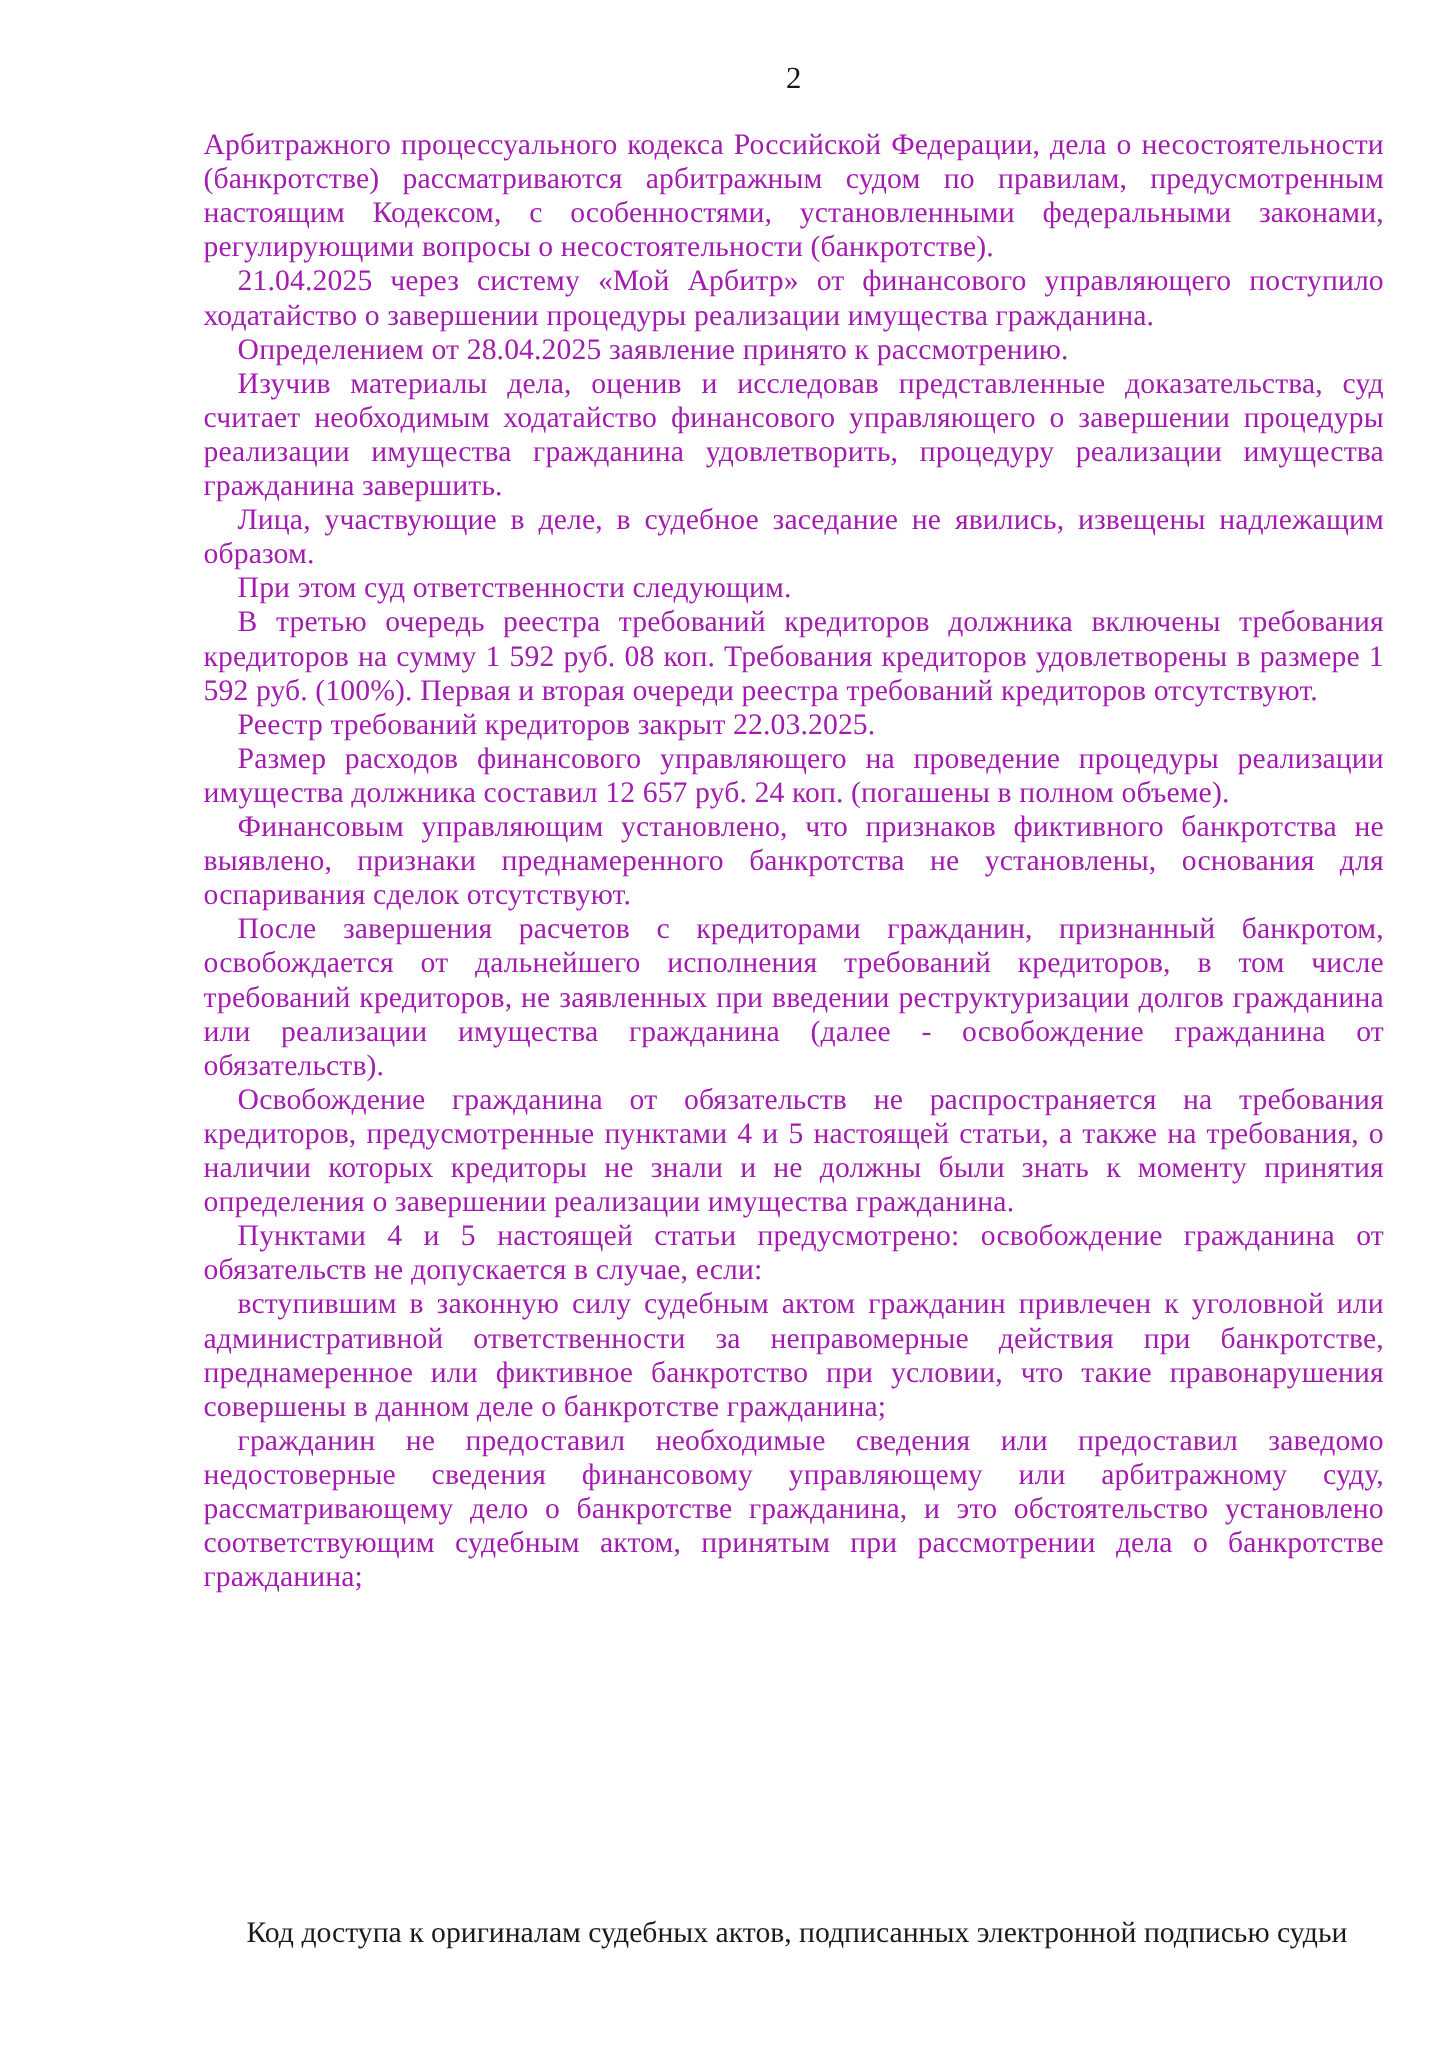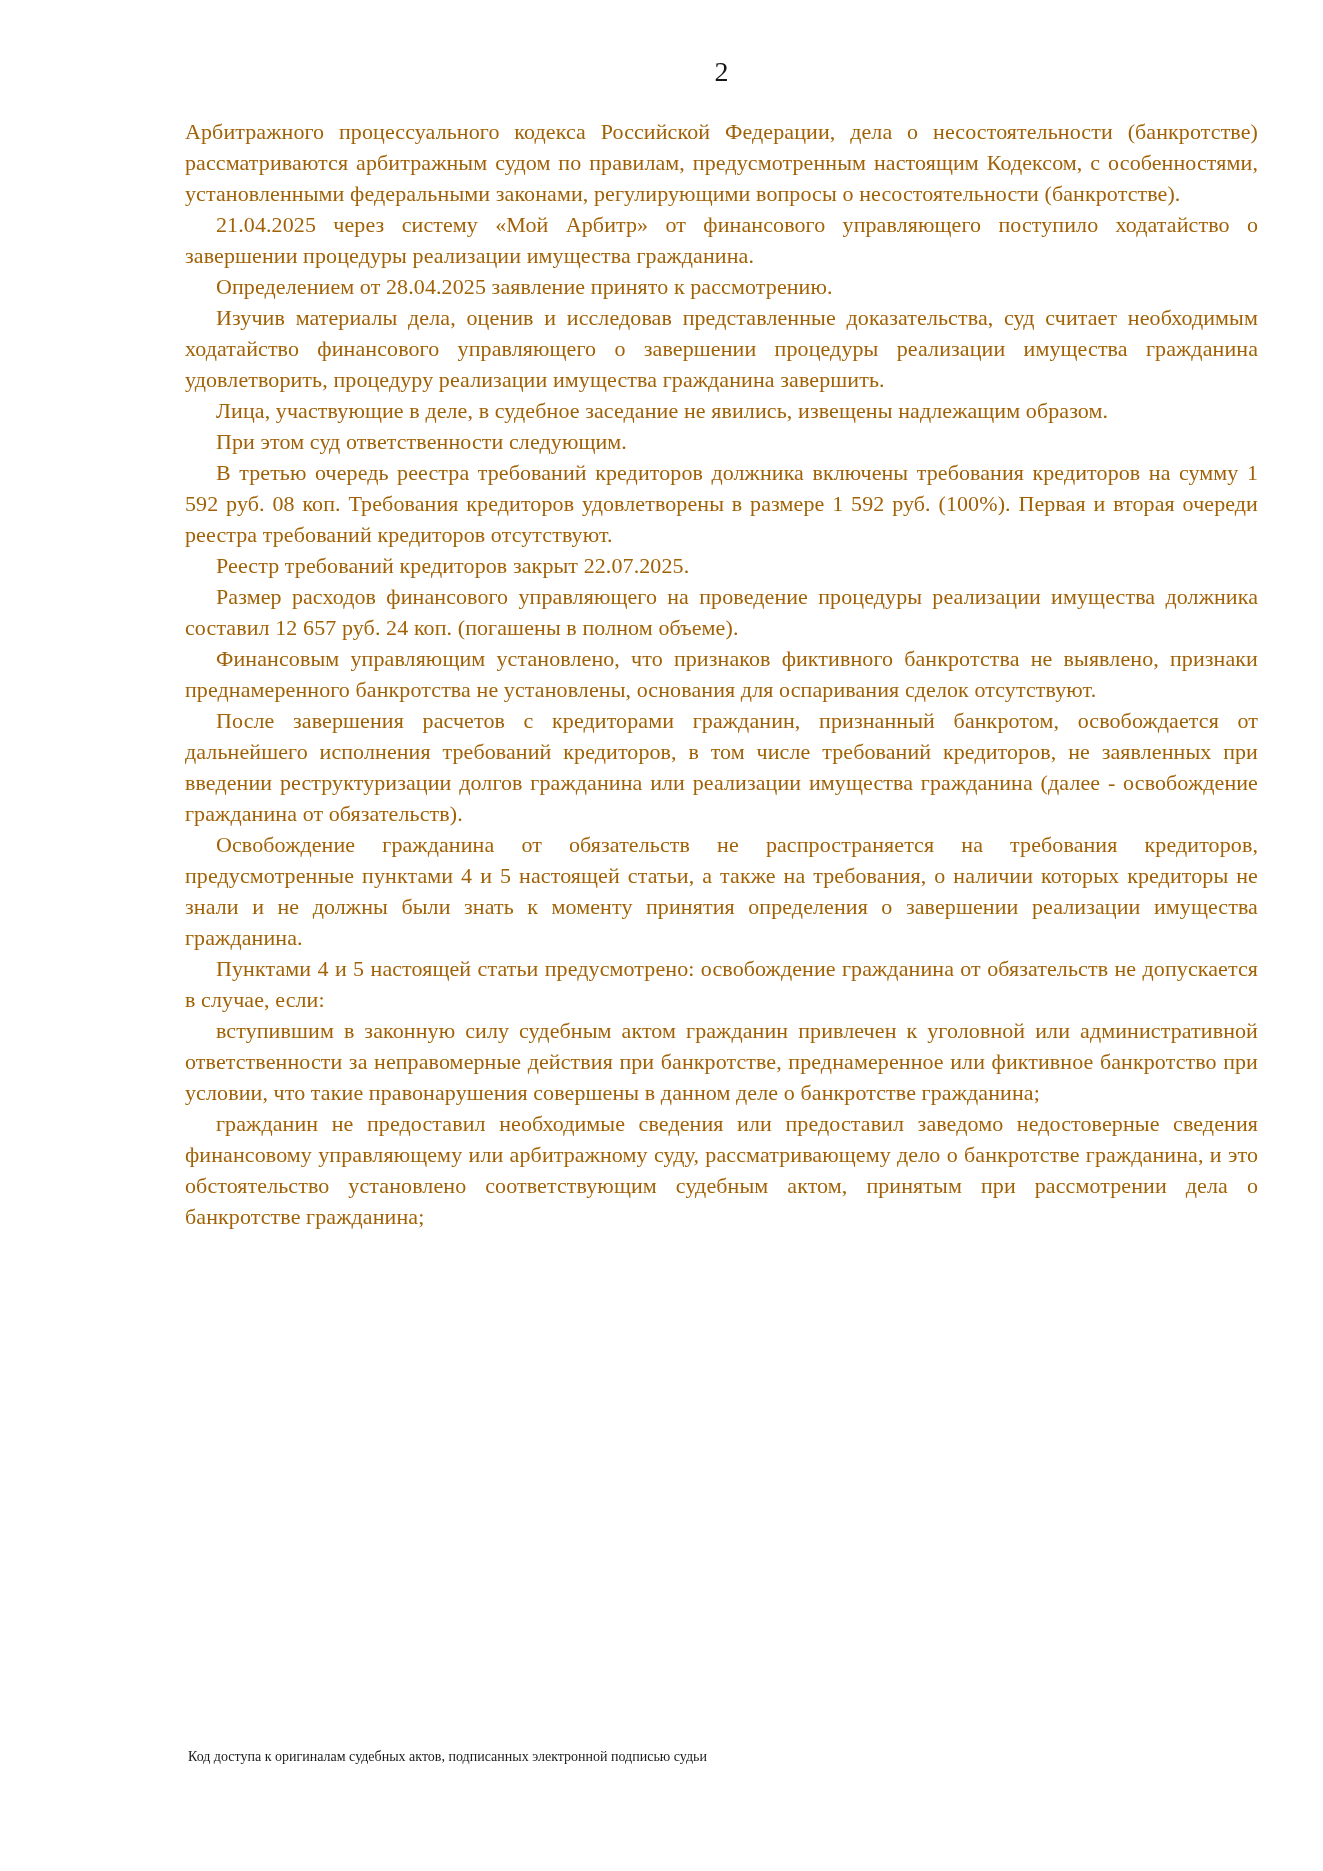--- a/index.html
+++ b/index.html
@@ -24,60 +24,60 @@
     text-align: center;
     font-size: 28px;
     line-height: 32px;
     color: #161616;
   }
   .body-text {
     position: absolute;
     top: 116px;
     left: 185px;
     width: 1073px;
-    font-size: 22px;
+    font-size: 27px;
     line-height: 31px;
     text-align: justify;
     letter-spacing: 0.1px;
-    color: #a16207;
+    color: #a21caf;
   }
   .body-text p {
     margin: 0;
     padding: 0;
     text-indent: 31px;
   }
   .body-text p.no-indent {
     text-indent: 0;
   }
   .footer-note {
     position: absolute;
     top: 1744px;
     left: 188px;
     width: 1073px;
-    font-size: 14px;
+    font-size: 27px;
     line-height: 25px;
-    text-align: left;
+    text-align: center;
     color: #1a1a1a;
   }
 </style>
 </head>
 <body>
 
 <div class="page">
   <div class="page-number">2</div>
 
   <div class="body-text">
       <p class="no-indent">Арбитражного процессуального кодекса Российской Федерации, дела о несостоятельности (банкротстве) рассматриваются арбитражным судом по правилам, предусмотренным настоящим Кодексом, с особенностями, установленными федеральными законами, регулирующими вопросы о несостоятельности (банкротстве).</p>
       <p>21.04.2025 через систему «Мой Арбитр» от финансового управляющего поступило ходатайство о завершении процедуры реализации имущества гражданина.</p>
       <p>Определением от 28.04.2025 заявление принято к рассмотрению.</p>
       <p>Изучив материалы дела, оценив и исследовав представленные доказательства, суд считает необходимым ходатайство финансового управляющего о завершении процедуры реализации имущества гражданина удовлетворить, процедуру реализации имущества гражданина завершить.</p>
       <p>Лица, участвующие в деле, в судебное заседание не явились, извещены надлежащим образом.</p>
       <p>При этом суд ответственности следующим.</p>
       <p>В третью очередь реестра требований кредиторов должника включены требования кредиторов на сумму 1 592 руб. 08 коп. Требования кредиторов удовлетворены в размере 1 592 руб. (100%). Первая и вторая очереди реестра требований кредиторов отсутствуют.</p>
-      <p>Реестр требований кредиторов закрыт 22.07.2025.</p>
+      <p>Реестр требований кредиторов закрыт 22.03.2025.</p>
       <p>Размер расходов финансового управляющего на проведение процедуры реализации имущества должника составил 12 657 руб. 24 коп. (погашены в полном объеме).</p>
       <p>Финансовым управляющим установлено, что признаков фиктивного банкротства не выявлено, признаки преднамеренного банкротства не установлены, основания для оспаривания сделок отсутствуют.</p>
       <p>После завершения расчетов с кредиторами гражданин, признанный банкротом, освобождается от дальнейшего исполнения требований кредиторов, в том числе требований кредиторов, не заявленных при введении реструктуризации долгов гражданина или реализации имущества гражданина (далее - освобождение гражданина от обязательств).</p>
       <p>Освобождение гражданина от обязательств не распространяется на требования кредиторов, предусмотренные пунктами 4 и 5 настоящей статьи, а также на требования, о наличии которых кредиторы не знали и не должны были знать к моменту принятия определения о завершении реализации имущества гражданина.</p>
       <p>Пунктами 4 и 5 настоящей статьи предусмотрено: освобождение гражданина от обязательств не допускается в случае, если:</p>
       <p>вступившим в законную силу судебным актом гражданин привлечен к уголовной или административной ответственности за неправомерные действия при банкротстве, преднамеренное или фиктивное банкротство при условии, что такие правонарушения совершены в данном деле о банкротстве гражданина;</p>
       <p>гражданин не предоставил необходимые сведения или предоставил заведомо недостоверные сведения финансовому управляющему или арбитражному суду, рассматривающему дело о банкротстве гражданина, и это обстоятельство установлено соответствующим судебным актом, принятым при рассмотрении дела о банкротстве гражданина;</p>
     </div>
 
   <div class="footer-note">Код доступа к оригиналам судебных актов, подписанных электронной подписью судьи</div>

